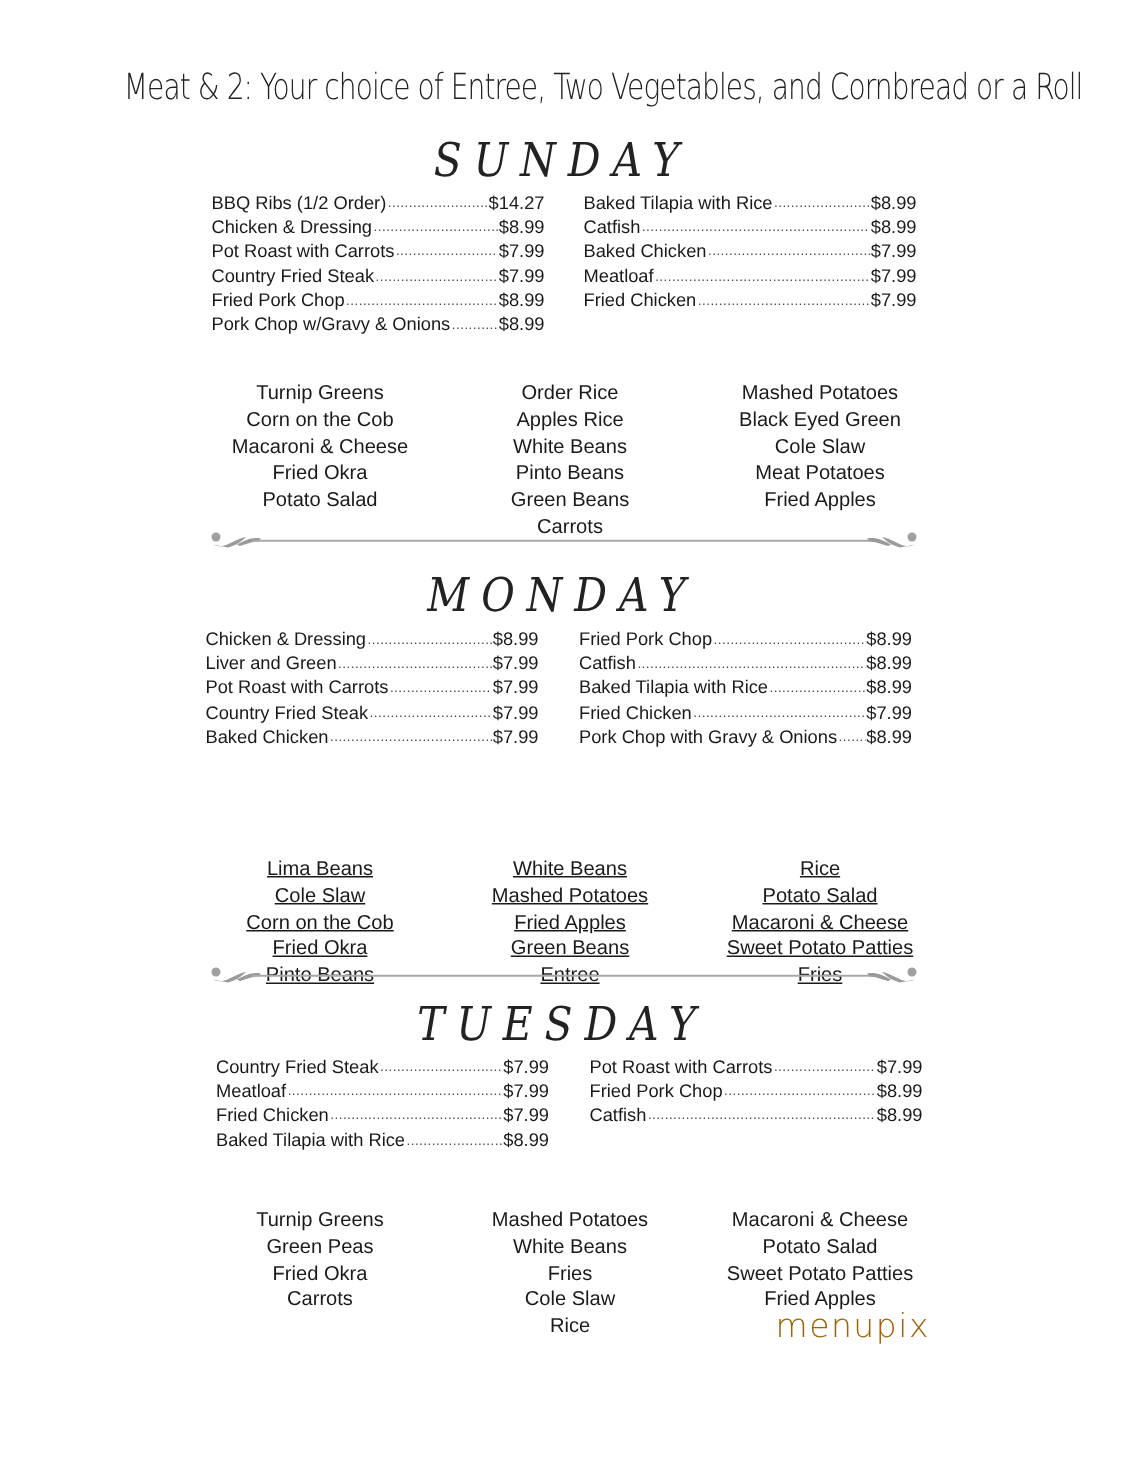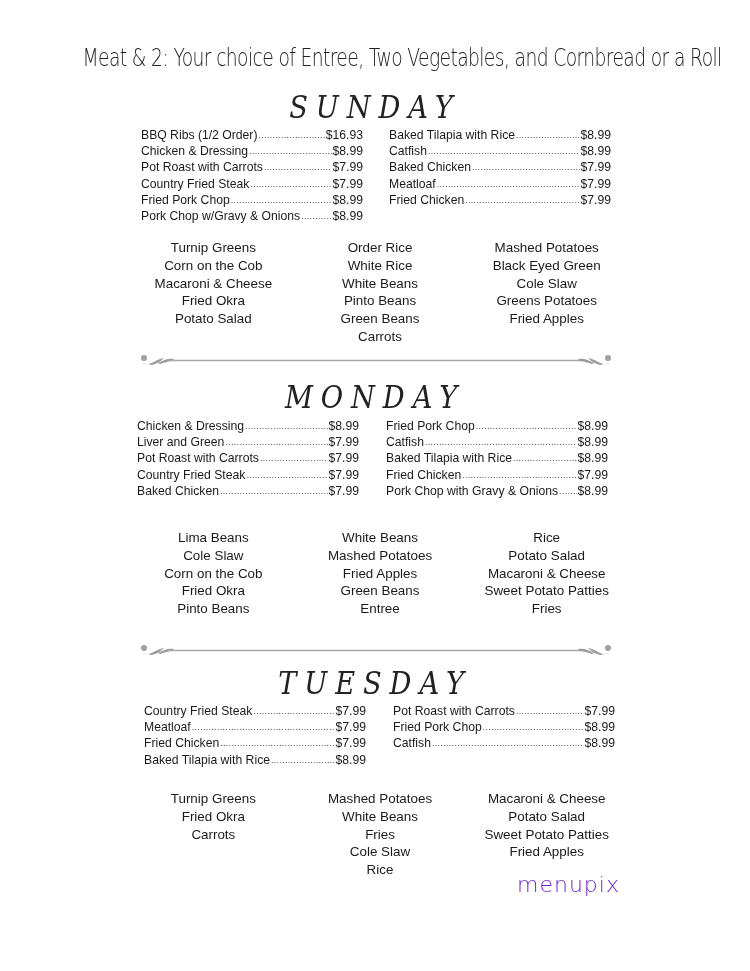--- a/index.html
+++ b/index.html
@@ -6,39 +6,39 @@
   body { width: 750px; height: 971px; position: relative; overflow: hidden; color: #1a1a1a; font-family: "Liberation Sans", sans-serif; }
   .headline { position: absolute; top: 44px; left: 0; width: 750px; text-align: center; font-family: "DejaVu Sans", sans-serif; font-weight: 200; font-size: 24px; letter-spacing: -0.8px; transform: scaleX(0.78); transform-origin: center; color: #222; white-space: nowrap; }
   .day-title { position: absolute; left: 0; width: 750px; text-align: center; font-family: "DejaVu Serif", serif; font-style: italic; font-weight: normal; font-size: 31px; letter-spacing: 9px; color: #222; transform: scaleX(0.88); }
   .entrees { position: absolute; font-family: "Liberation Sans", sans-serif; font-size: 12.2px; line-height: 16.2px; }
   .entree-row { display: flex; align-items: flex-start; white-space: nowrap; }
   .entree-name { flex: 0 0 auto; }
   .leader { flex: 1 1 auto; overflow: hidden; font-size: 9px; letter-spacing: 0.3px; color: #444; min-width: 4px; margin: 0 1px; }
   .leader::before { content: "...................................................................................................................................."; }
   .entree-price { flex: 0 0 auto; }
   .sides { position: absolute; left: 130px; width: 500px; display: flex; font-family: "Liberation Sans", sans-serif; font-size: 13.4px; line-height: 17.8px; }
-  .side-col { flex: 1; text-align: center; }
+  .side-col { flex: 1; text-align: center; margin-top: 14px; }
   .divider { position: absolute; left: 138px; width: 476px; height: 20px; }
-  .watermark { position: absolute; left: 517px; top: 872px; font-family: "DejaVu Sans", sans-serif; font-weight: 200; font-size: 22px; color: #6d28d9; letter-spacing: 1px; }
+  .watermark { position: absolute; left: 517px; top: 872px; font-family: "DejaVu Sans", sans-serif; font-weight: 200; font-size: 22px; color: #a16207; letter-spacing: 1px; }
 </style>
 </head>
 <body>
 
 <div>
 
   <div class="headline">Meat &amp; 2: Your choice of Entree, Two Vegetables, and Cornbread or a Roll</div>
 
   <section>
     <div class="day-title" style="top:89px;">SUNDAY</div>
 
     <div class="entrees" style="left:141px; top:127px; width:222px;">
       <div class="entree-row">
           <span class="entree-name">BBQ Ribs (1/2 Order)</span>
           <span class="leader"></span>
-          <span class="entree-price">$16.93</span>
+          <span class="entree-price">$14.27</span>
         </div>
       <div class="entree-row">
           <span class="entree-name">Chicken &amp; Dressing</span>
           <span class="leader"></span>
           <span class="entree-price">$8.99</span>
         </div>
       <div class="entree-row">
           <span class="entree-name">Pot Roast with Carrots</span>
           <span class="leader"></span>
           <span class="entree-price">$7.99</span>
@@ -91,31 +91,31 @@
     <div class="sides" style="top:239px;">
       <div class="side-col">
         <div>Turnip Greens</div>
         <div>Corn on the Cob</div>
         <div>Macaroni &amp; Cheese</div>
         <div>Fried Okra</div>
         <div>Potato Salad</div>
       </div>
       <div class="side-col">
         <div>Order Rice</div>
-        <div>White Rice</div>
+        <div>Apples Rice</div>
         <div>White Beans</div>
         <div>Pinto Beans</div>
         <div>Green Beans</div>
         <div>Carrots</div>
       </div>
       <div class="side-col">
         <div>Mashed Potatoes</div>
         <div>Black Eyed Green</div>
         <div>Cole Slaw</div>
-        <div>Greens Potatoes</div>
+        <div>Meat Potatoes</div>
         <div>Fried Apples</div>
       </div>
     </div>
 
     <svg class="divider" style="top:350px;" viewBox="0 0 476 20">
       <circle cx="6" cy="8" r="3" fill="#a0a0a0"></circle>
       <path d="M4 13 C12 17, 18 9, 26 8 C22 12, 18 14, 14 15 Z" fill="#9a9a9a"></path>
       <path d="M20 13 C26 10, 30 8, 36 9 L34 11 C30 11, 26 13, 22 14 Z" fill="#9a9a9a"></path>
       <line x1="30" y1="10.5" x2="446" y2="10.5" stroke="#a8a8a8" stroke-width="1.3"></line>
       <circle cx="470" cy="8" r="3" fill="#a0a0a0"></circle>
@@ -176,21 +176,21 @@
           <span class="leader"></span>
           <span class="entree-price">$7.99</span>
         </div>
       <div class="entree-row">
           <span class="entree-name">Pork Chop with Gravy &amp; Onions</span>
           <span class="leader"></span>
           <span class="entree-price">$8.99</span>
         </div>
     </div>
 
-    <div class="sides" style="top:529px;">
+    <div class="sides" style="top:556px;text-decoration:underline;">
       <div class="side-col">
         <div>Lima Beans</div>
         <div>Cole Slaw</div>
         <div>Corn on the Cob</div>
         <div>Fried Okra</div>
         <div>Pinto Beans</div>
       </div>
       <div class="side-col">
         <div>White Beans</div>
         <div>Mashed Potatoes</div>
@@ -258,20 +258,21 @@
       <div class="entree-row">
           <span class="entree-name">Catfish</span>
           <span class="leader"></span>
           <span class="entree-price">$8.99</span>
         </div>
     </div>
 
     <div class="sides" style="top:790px;">
       <div class="side-col">
         <div>Turnip Greens</div>
+        <div>Green Peas</div>
         <div>Fried Okra</div>
         <div>Carrots</div>
       </div>
       <div class="side-col">
         <div>Mashed Potatoes</div>
         <div>White Beans</div>
         <div>Fries</div>
         <div>Cole Slaw</div>
         <div>Rice</div>
       </div>

